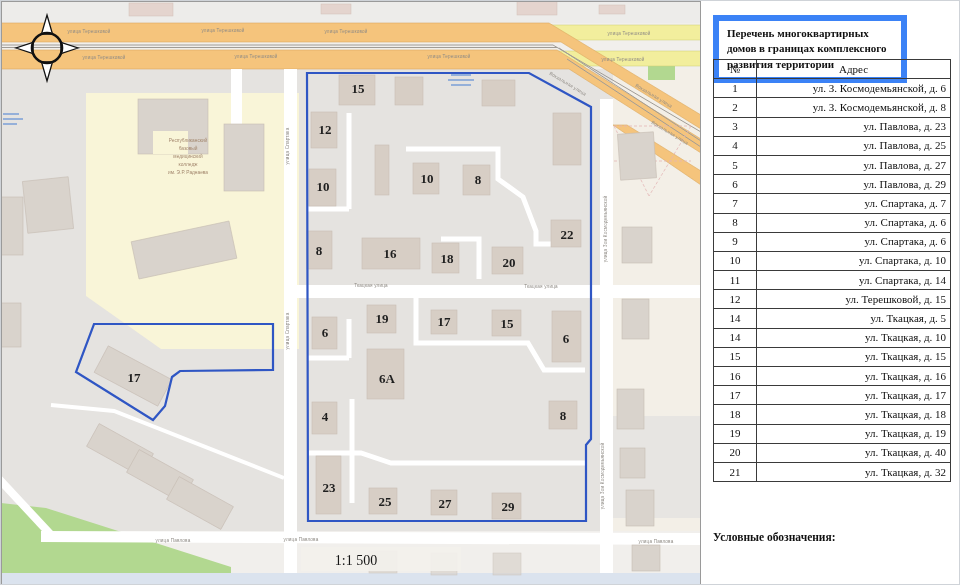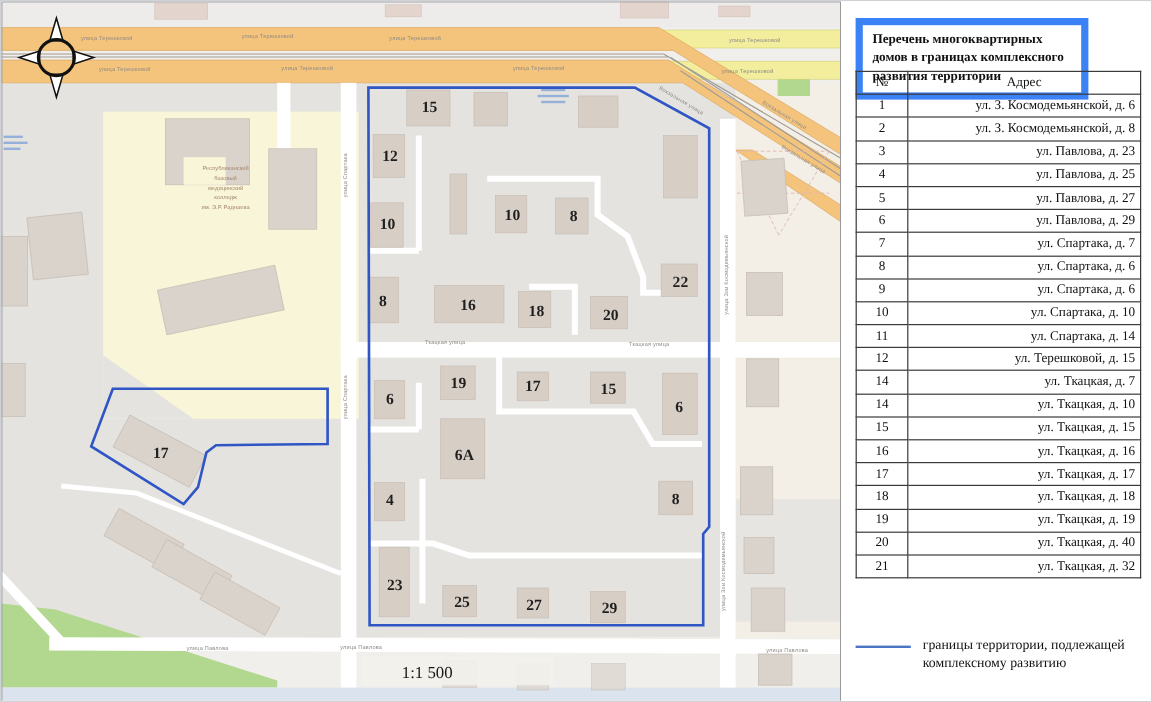--- a/index.html
+++ b/index.html
@@ -286,21 +286,21 @@
           <tr>
             <td class="col-num">11</td>
             <td class="col-addr">ул. Спартака, д. 14</td>
           </tr>
           <tr>
             <td class="col-num">12</td>
             <td class="col-addr">ул. Терешковой, д. 15</td>
           </tr>
           <tr>
             <td class="col-num">14</td>
-            <td class="col-addr">ул. Ткацкая, д. 7</td>
+            <td class="col-addr">ул. Ткацкая, д. 5</td>
           </tr>
           <tr>
             <td class="col-num">14</td>
             <td class="col-addr">ул. Ткацкая, д. 10</td>
           </tr>
           <tr>
             <td class="col-num">15</td>
             <td class="col-addr">ул. Ткацкая, д. 15</td>
           </tr>
           <tr>
@@ -324,19 +324,16 @@
             <td class="col-addr">ул. Ткацкая, д. 40</td>
           </tr>
           <tr>
             <td class="col-num">21</td>
             <td class="col-addr">ул. Ткацкая, д. 32</td>
           </tr>
         </tbody>
     </table>
 
     <div class="legend">
-      <div class="legend-row">
-        <span class="legend-swatch"></span>
-        <span class="legend-text">границы территории, подлежащей комплексному развитию</span>
-      </div>
+      <div class="legend-heading">Условные обозначения:</div>
     </div>
   </div>
 </div>
 
 </body></html>

